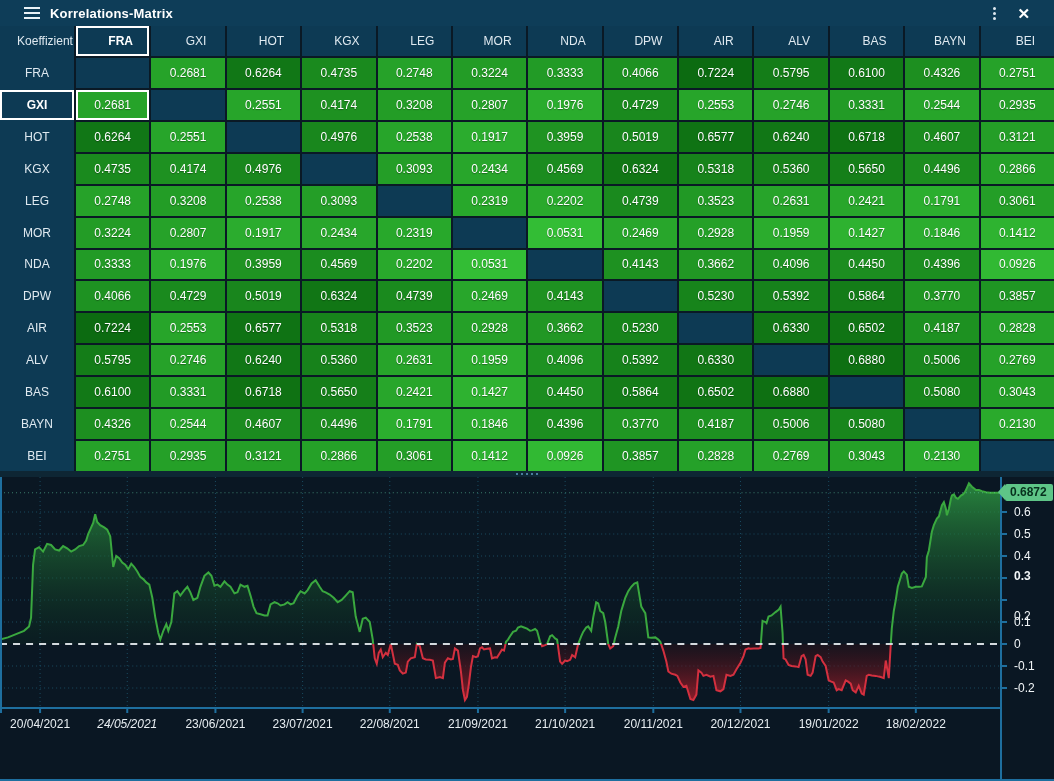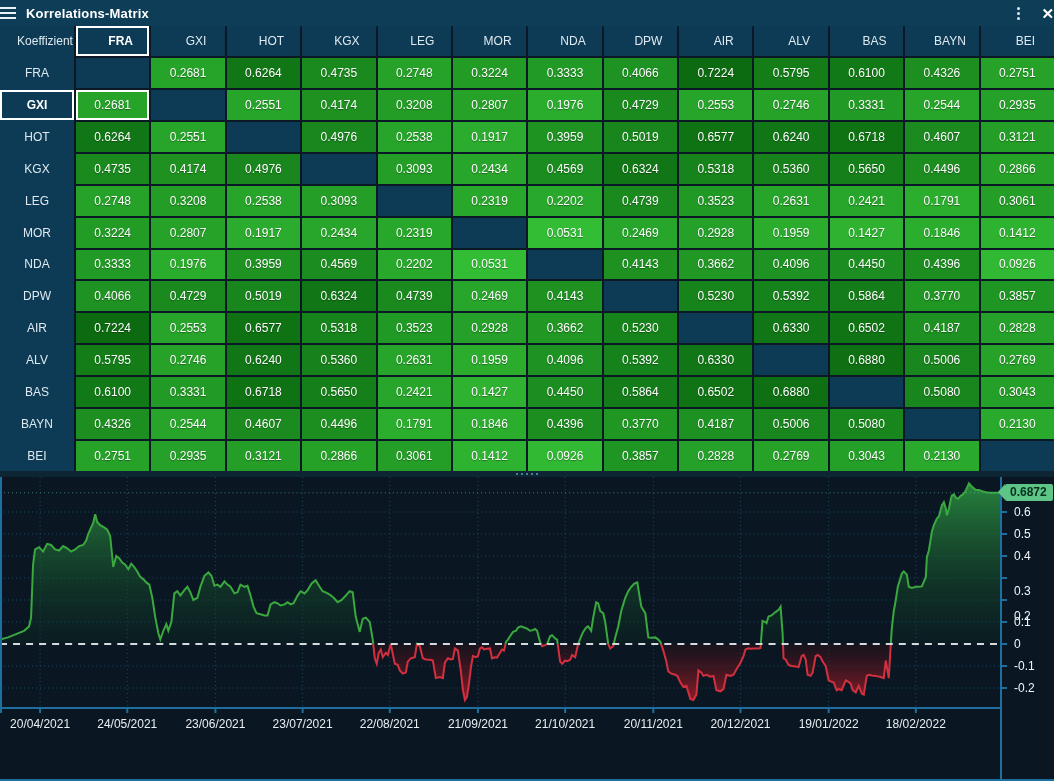--- a/index.html
+++ b/index.html
@@ -1,21 +1,21 @@
 <!DOCTYPE html>
 <html><head>
 <meta charset="utf-8">
 <style>
   * { box-sizing: border-box; margin: 0; padding: 0; }
   html,body { width:1054px; height:781px; overflow:hidden; background:#06121b;
     font-family:"Liberation Sans", sans-serif; }
   .window { width:1054px; height:781px; display:flex; flex-direction:column; background:#0a1925; }
 
   
-  .titlebar { height:26px; background:#0e3d58; display:flex; align-items:center; padding:0 0; flex:0 0 auto; }
+  .titlebar { height:26px; background:#0e3d58; display:flex; align-items:center; padding:0 24px; flex:0 0 auto; }
   .hamburger { width:16px; height:12px; display:flex; flex-direction:column; justify-content:space-between; cursor:pointer; margin-right:10px; }
   .hamburger i { display:block; height:2px; background:#e9f2f7; }
   .title { color:#ffffff; font-size:13px; font-weight:bold; letter-spacing:.2px; }
   .titlebar .spacer { flex:1; }
   .kebab { width:18px; height:16px; display:flex; flex-direction:column; align-items:center; justify-content:center; gap:2px; cursor:pointer; margin-right:14px; }
   .kebab i { width:3px; height:3px; background:#dfe9f0; border-radius:50%; }
   .close { color:#ffffff; font-size:15px; font-weight:bold; cursor:pointer; line-height:1; }
 
   
   .toolbar { height:20px; background:#0f2531; display:flex; align-items:center; padding:0 10px; gap:6px; flex:0 0 auto; font-size:12px; }
@@ -350,41 +350,41 @@
           <line x1="389" y1="231" x2="389" y2="236" stroke="#1e6f9f" stroke-width="2"></line>
           <line x1="477" y1="231" x2="477" y2="236" stroke="#1e6f9f" stroke-width="2"></line>
           <line x1="564" y1="231" x2="564" y2="236" stroke="#1e6f9f" stroke-width="2"></line>
           <line x1="652" y1="231" x2="652" y2="236" stroke="#1e6f9f" stroke-width="2"></line>
           <line x1="739" y1="231" x2="739" y2="236" stroke="#1e6f9f" stroke-width="2"></line>
           <line x1="827" y1="231" x2="827" y2="236" stroke="#1e6f9f" stroke-width="2"></line>
           <line x1="914" y1="231" x2="914" y2="236" stroke="#1e6f9f" stroke-width="2"></line>
         </svg>
       <div class="xlabels" id="xlabels">
           <span class="xlabel" style="left: 4.00802%;">20/04/2021</span>
-          <span class="xlabel" style="left: 12.7255%;">24/05/2021</span>
+          <span class="xlabel" style="left: 12.7255%; font-style: italic;">24/05/2021</span>
           <span class="xlabel" style="left: 21.5431%;">23/06/2021</span>
           <span class="xlabel" style="left: 30.2605%;">23/07/2021</span>
           <span class="xlabel" style="left: 38.978%;">22/08/2021</span>
           <span class="xlabel" style="left: 47.7956%;">21/09/2021</span>
           <span class="xlabel" style="left: 56.513%;">21/10/2021</span>
           <span class="xlabel" style="left: 65.3307%;">20/11/2021</span>
           <span class="xlabel" style="left: 74.0481%;">20/12/2021</span>
           <span class="xlabel" style="left: 82.8657%;">19/01/2022</span>
           <span class="xlabel" style="left: 91.5832%;">18/02/2022</span>
         </div>
     </div>
     <div class="yaxis" id="yaxis">
         <i class="ytick" style="top: 34px;"></i>
         <span class="ylabel" style="top: 35px;">0.6</span>
         <i class="ytick" style="top: 56px;"></i>
         <span class="ylabel" style="top: 57px;">0.5</span>
         <i class="ytick" style="top: 78px;"></i>
         <span class="ylabel" style="top: 79px;">0.4</span>
         <i class="ytick" style="top: 100px;"></i>
-        <span class="ylabel" style="top: 114px;">0.3</span>
+        <span class="ylabel" style="top: 99px; font-weight: bold;">0.3</span>
         <i class="ytick" style="top: 122px;"></i>
         <span class="ylabel" style="top: 123px; margin-top: 16px;">0.2</span>
         <i class="ytick" style="top: 144px;"></i>
         <span class="ylabel" style="top: 145px;">0.1</span>
         <i class="ytick" style="top: 166px;"></i>
         <span class="ylabel" style="top: 167px;">0</span>
         <i class="ytick" style="top: 188px;"></i>
         <span class="ylabel" style="top: 189px; text-align: right;">-0.1</span>
         <i class="ytick" style="top: 210px;"></i>
         <span class="ylabel" style="top: 211px;">-0.2</span>

